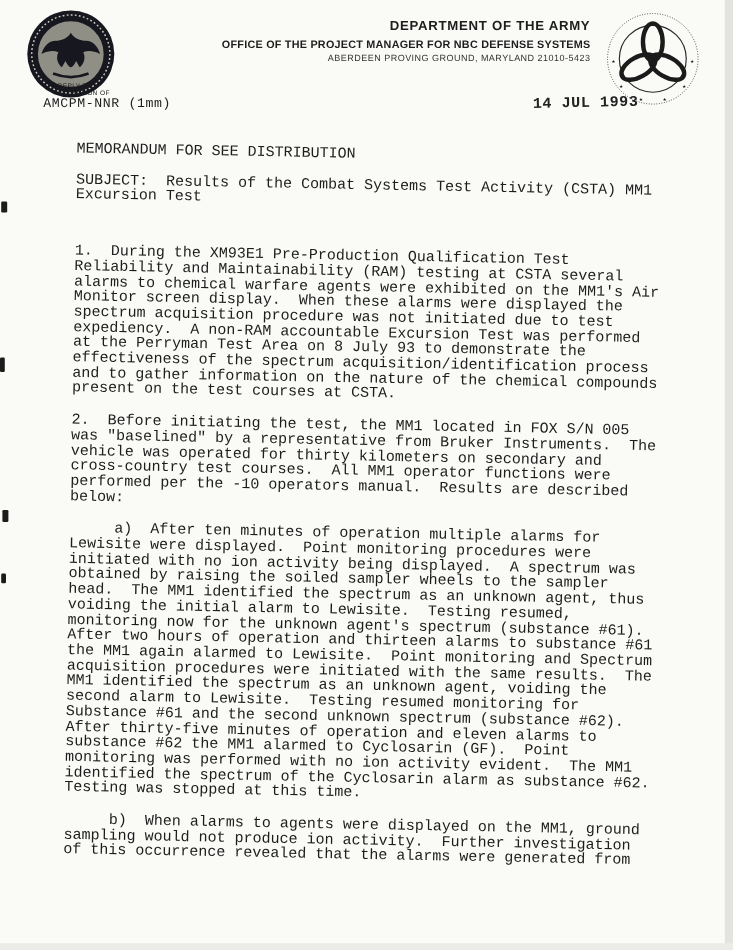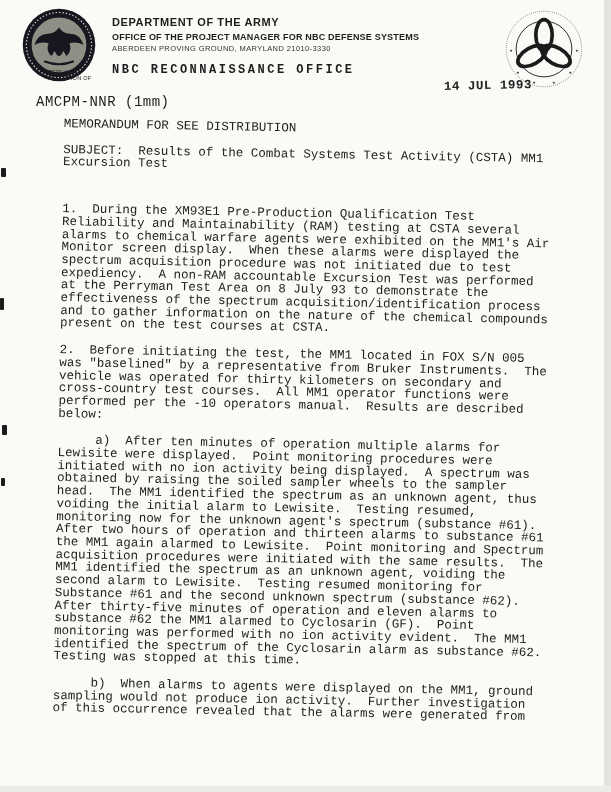--- a/index.html
+++ b/index.html
@@ -10,37 +10,37 @@
     background:#fafaf7;
     overflow:hidden;
     color:#1d1d1d;
     font-family:"Liberation Mono", monospace;
   }
   
   .seal-left { position:absolute; left:22px; top:8px; width:74px; height:74px; }
   .seal-right { position:absolute; left:503px; top:8px; width:82px; height:82px; }
   .hdr-center {
     position:absolute; left:112px; top:16px; width:380px;
-    text-align:left;
+    text-align:right;
     font-family:"Liberation Sans", sans-serif;
   }
   .dept   { font-size:11px; font-weight:bold; letter-spacing:0.6px; }
   .office { font-size:9px;  font-weight:bold; letter-spacing:0.2px; margin-top:4px; }
   .addr   { font-size:7.5px; letter-spacing:0.4px; margin-top:2px; color:#333; }
   .branch {
     font-family:"Liberation Mono", monospace;
     font-size:12px; letter-spacing:2.5px; margin-top:10px; font-weight:bold;
   }
   .reply {
     position:absolute; left:48px; top:69px;
     font-family:"Liberation Sans", sans-serif;
     font-size:5.5px; line-height:6px; letter-spacing:0.3px;
     white-space:pre-wrap;
   }
-  .symbol { position:absolute; left:36px; top:94px; font-size:14px; letter-spacing:0.5px; }
+  .symbol { position:absolute; left:36px; top:81px; font-size:11px; letter-spacing:0.5px; }
   .date   {
     position:absolute; left:444px; top:79px;
     font-size:12.5px; letter-spacing:0.5px; font-weight:bold;
     transform:rotate(-1.2deg); color:#222;
   }
   
   .body-block {
     position:absolute; left:64px; top:118px; width:514px;
     font-size:12.5px; line-height:12.7px;
     transform:rotate(1.1deg); transform-origin:0 0;
@@ -73,22 +73,21 @@
       <circle cx="50" cy="50" r="38" fill="none" stroke="#17171f" stroke-width="2"></circle>
       <path d="M50 26 C46 33 39 35 33 35 C25 35 19 42 17 50 C25 46 31 46 36 48 C33 54 35 61 40 65 L44 58 C46 62 48 65 50 65 C52 65 54 62 56 58 L60 65 C65 61 67 54 64 48 C69 46 75 46 83 50 C81 42 75 35 67 35 C61 35 54 33 50 26 Z" fill="#17171f"></path>
       <rect x="46" y="44" width="8" height="11" rx="2" fill="#17171f"></rect>
       <path d="M30 72 Q50 80 70 72" fill="none" stroke="#17171f" stroke-width="3"></path>
     </svg>
   </div>
 
   <div class="hdr-center">
     <div class="dept">DEPARTMENT OF THE ARMY</div>
     <div class="office">OFFICE OF THE PROJECT MANAGER FOR NBC DEFENSE SYSTEMS</div>
-    <div class="addr">ABERDEEN PROVING GROUND, MARYLAND 21010-3330</div>
-    <div class="branch">NBC RECONNAISSANCE OFFICE</div>
+    <div class="addr">ABERDEEN PROVING GROUND, MARYLAND 21010-5423</div>
   </div>
 
   <div class="seal-right">
     <svg viewBox="0 0 100 100" width="82" height="82">
       <circle cx="50" cy="50" r="46" fill="none" stroke="#2a2a2a" stroke-width="0.9" stroke-dasharray="0.9 1.7"></circle>
       <circle cx="50" cy="50" r="34" fill="none" stroke="#2a2a2a" stroke-width="1.2"></circle>
       <g stroke="#1b1b1b" stroke-width="4.5" fill="none">
         <ellipse cx="50" cy="33" rx="10" ry="19"></ellipse>
         <ellipse cx="50" cy="33" rx="10" ry="19" transform="rotate(120 50 50)"></ellipse>
         <ellipse cx="50" cy="33" rx="10" ry="19" transform="rotate(240 50 50)"></ellipse>

